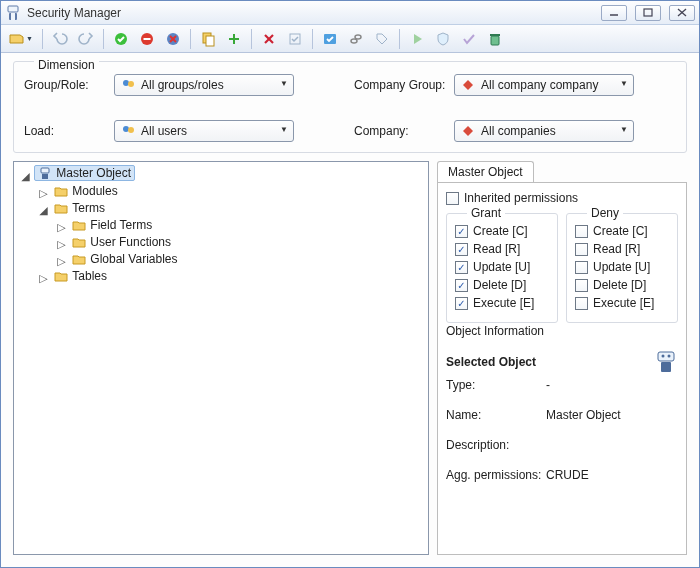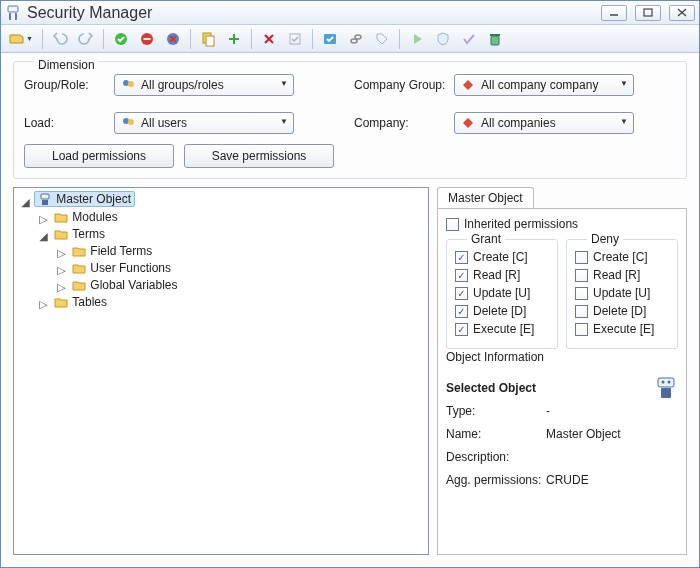--- a/index.html
+++ b/index.html
@@ -24,21 +24,21 @@
   .titlebar {
     height: 24px;
     background: linear-gradient(#fdfdfe,#e6edf7);
     border-bottom: 1px solid #bfcfe5;
     display: flex;
     align-items: center;
     padding: 0 4px;
     gap: 6px;
   }
   .titlebar .icon { width:16px; height:16px; display:inline-flex; align-items:center; justify-content:center; }
-  .titlebar .title { font-size:16px; color:#333; }
+  .titlebar .title { font-size:12px; color:#333; }
   .titlebar .spacer { flex:1; }
   .winbtn {
     width:26px; height:16px;
     border:1px solid #9aaac6;
     background:linear-gradient(#fff,#e6edf7);
     border-radius:2px;
     display:flex; align-items:center; justify-content:center;
     font-size:10px; color:#445; cursor:default;
     margin-left:2px;
   }
@@ -75,21 +75,21 @@
     position:absolute;
     top:-8px; left:20px;
     background:#fdfdfd;
     padding:4px 4px;
     font-size:12px;
   }
   
   .dim-grid {
     display:grid;
     grid-template-columns: 90px 190px 50px 100px 190px;
-    row-gap:16px;
+    row-gap:24px;
     align-items:center;
   }
   .dim-grid label { font-size:12px; }
   .combo {
     display:flex; align-items:center; gap:6px;
     width:180px; height:22px;
     border:1px solid #8a97ab;
     border-radius:3px;
     background:linear-gradient(#fefefe,#f1f3f6);
     padding:0 6px;
@@ -207,21 +207,21 @@
     font-size:12px;
   }
   .info-sel {
     display:flex; align-items:center; gap:6px;
     font-weight:bold;
     margin-top:12px;
   }
   .info-grid {
     display:grid;
     grid-template-columns: 100px 1fr;
-    row-gap:9px;
+    row-gap:16px;
     font-size:12px;
     margin-top:4px;
   }
   .info-icon {
     margin-left:auto;
     width:24px; height:24px;
   }
   
 </style>
 </head>
@@ -405,28 +405,20 @@
       <div></div>
       <label data-name="label-company">Company:</label>
       <div class="combo" data-name="combo-company">
         <span class="ico" data-name="company-icon">
           <svg width="14" height="14">
               <path d="M2 7l5-5 5 5-5 5z" fill="#d94b3b"></path>
             </svg>
         </span>
         <span data-name="combo-company-value">All companies</span>
         <span class="caret" data-name="chevron-down-icon">▼</span>
-      </div>
-    </div>
-    <div class="btn-row">
-      <div class="btn" style="width:150px" data-name="load-permissions-button">
-        <span>Load permissions</span>
-      </div>
-      <div class="btn" style="width:150px" data-name="save-permissions-button">
-        <span>Save permissions</span>
       </div>
     </div>
   </div>
 
   <div class="main" data-name="main-area">
 
     <div class="tree-pane tree" data-name="object-tree">
       <ul style="padding-left:4px">
         <li>
           <span class="twisty" data-name="tree-collapse-icon">◢</span>

